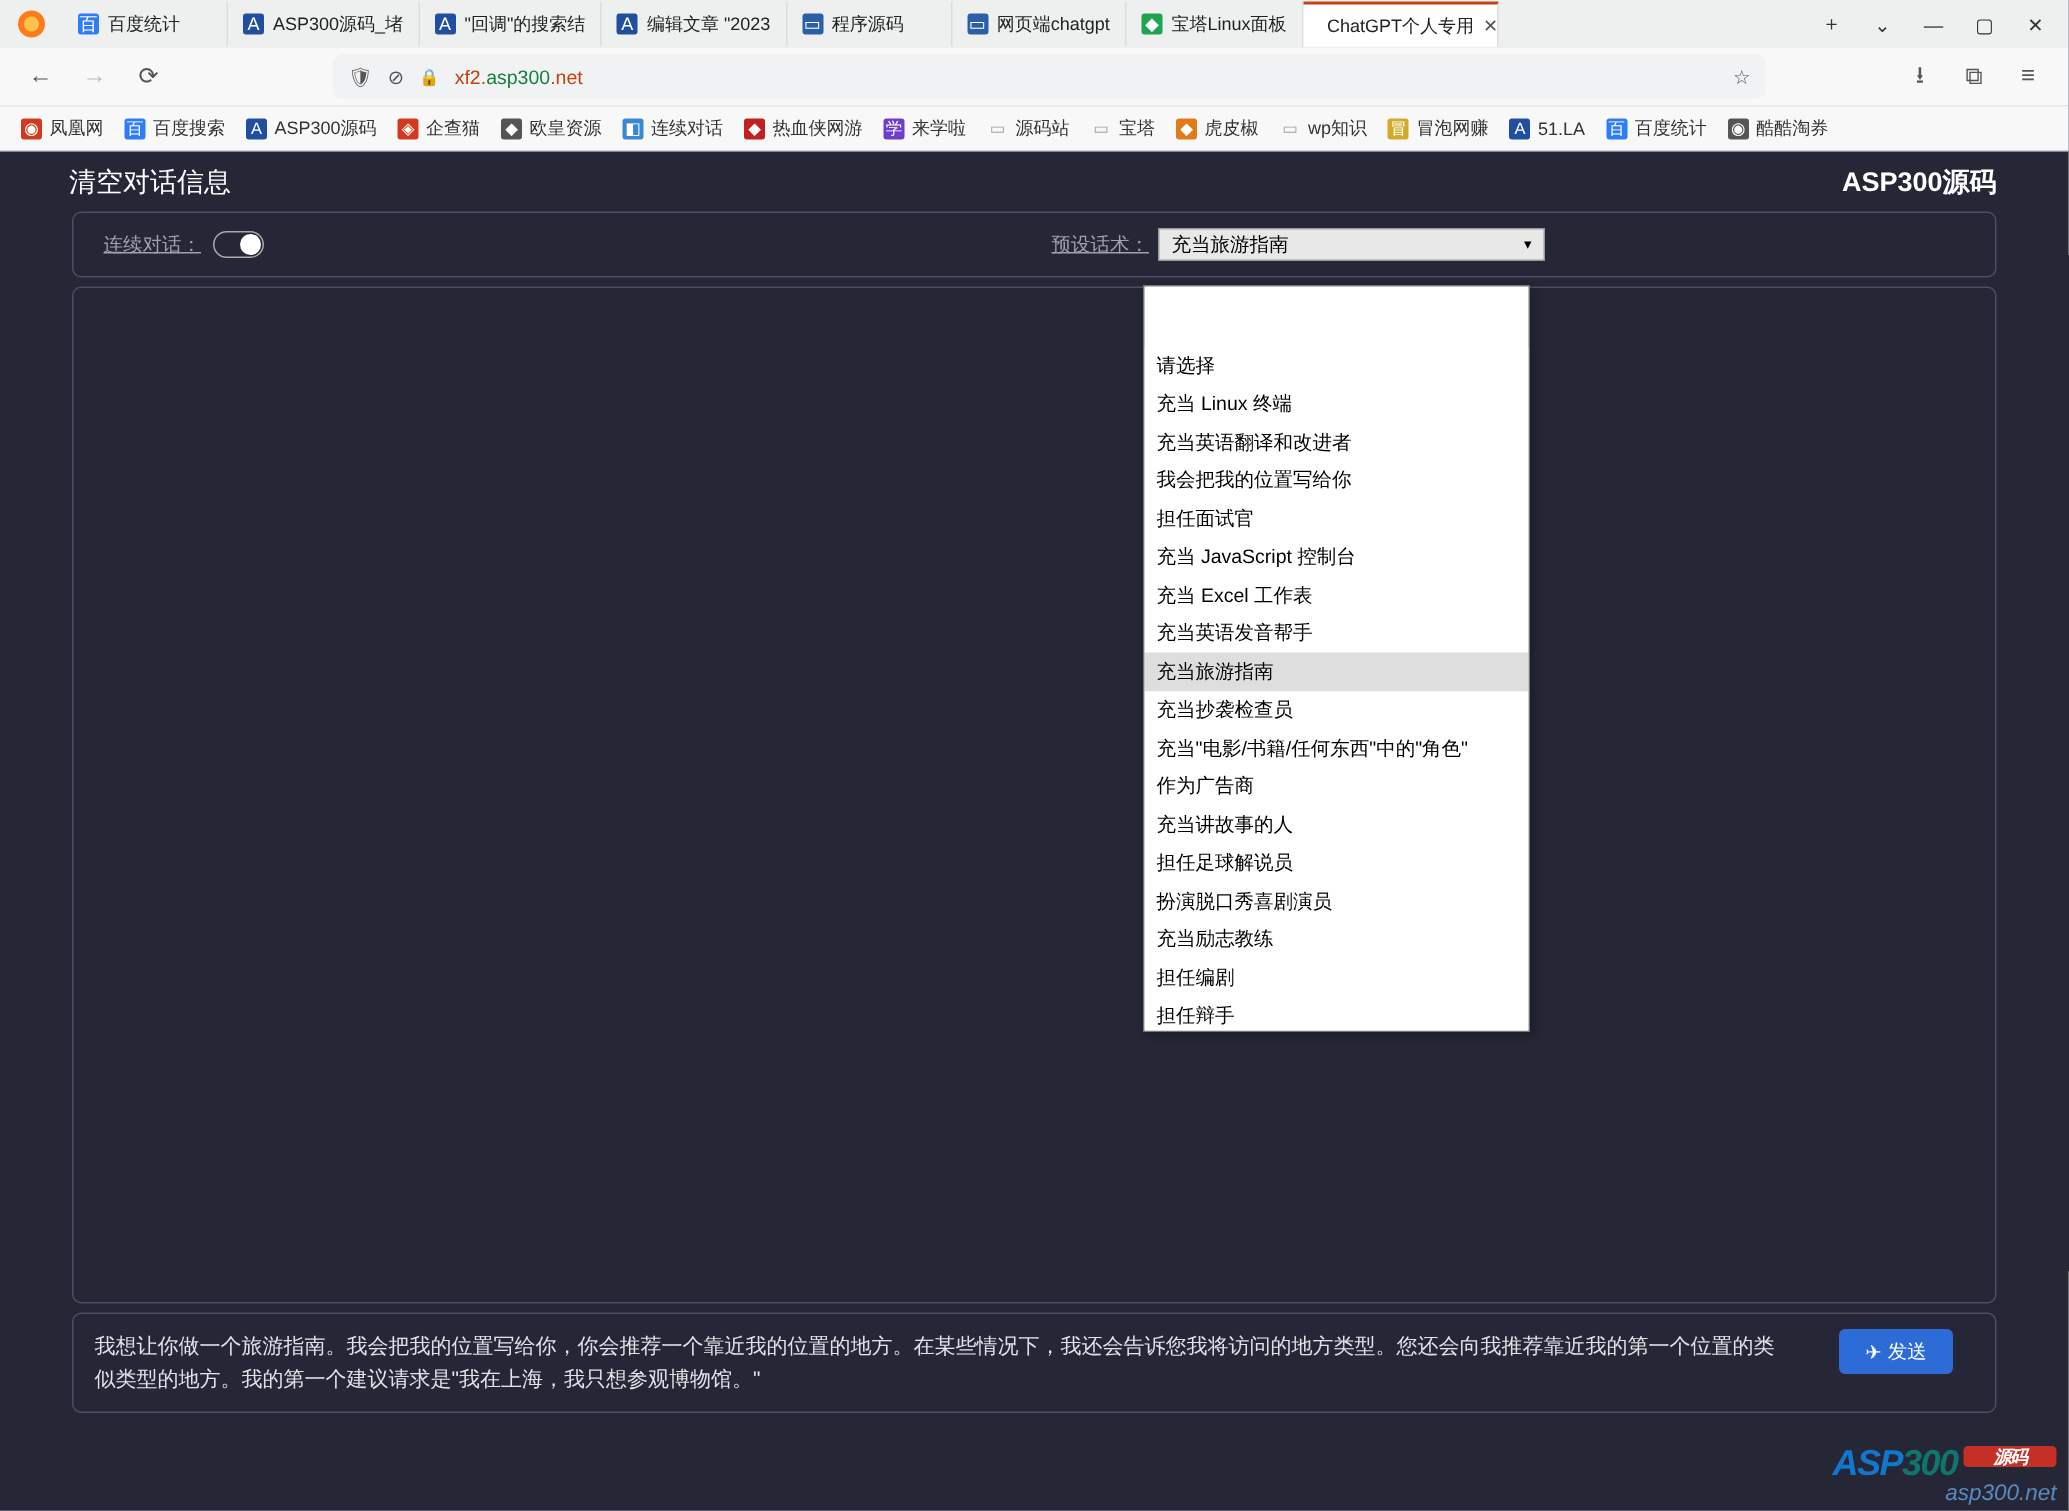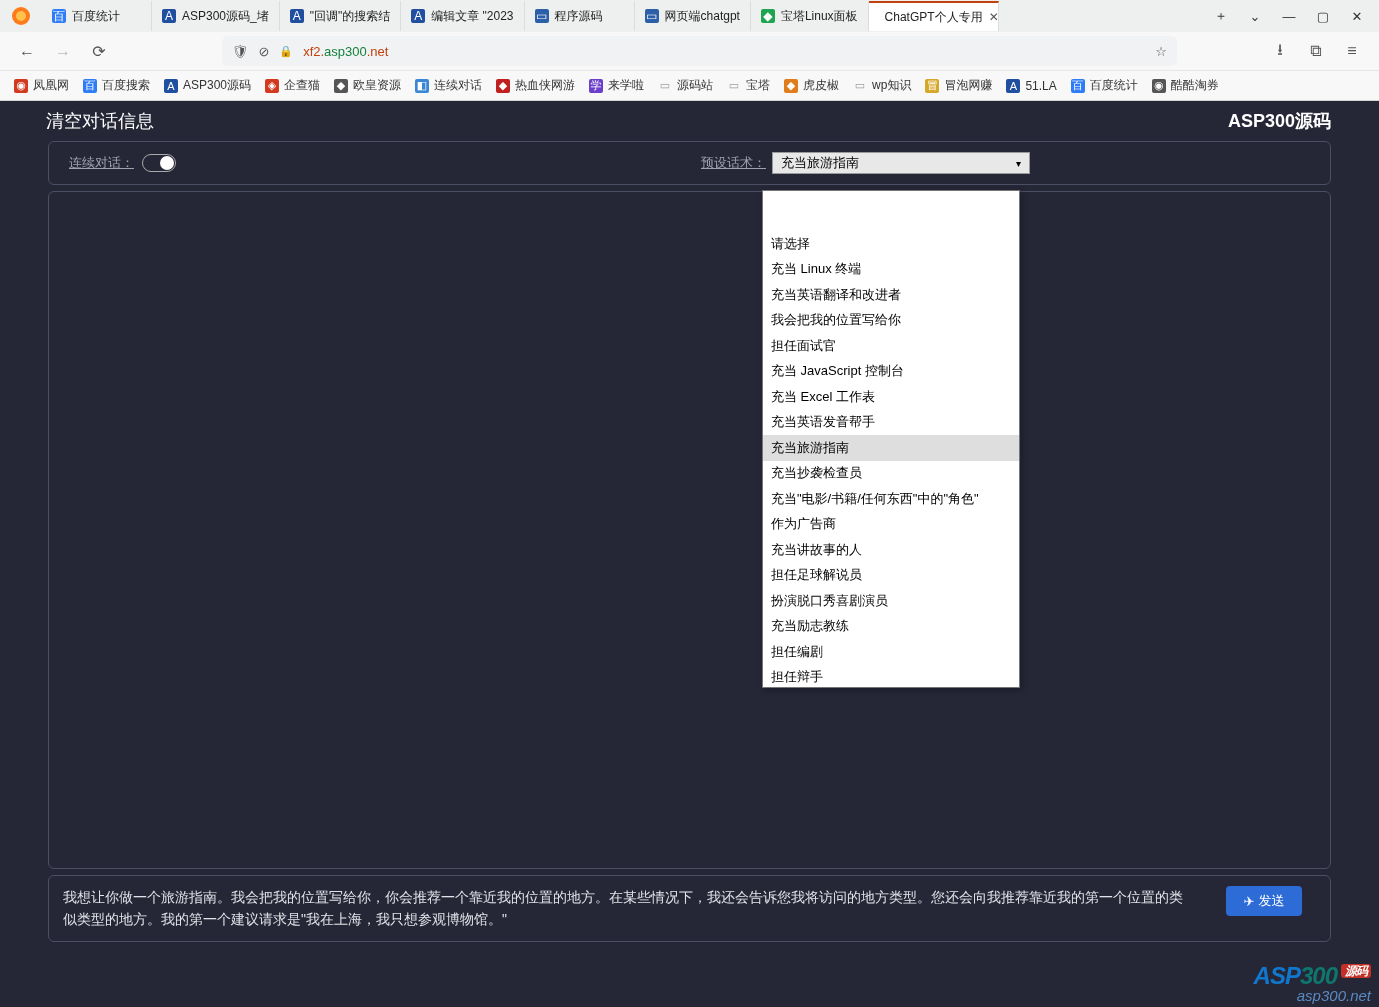--- a/index.html
+++ b/index.html
@@ -61,21 +61,21 @@
 
   
   .panel-bottom { padding:10px 14px; position:relative;}
   .prompt-txt { font-size:14px; color:#e2e2e8; line-height:1.6; padding-right:120px;}
   .send-btn { position:absolute; right:28px; top:10px; width:76px; height:30px; border-radius:4px; background:#2d6bd6; color:#fff; font-size:13px; display:flex; align-items:center; justify-content:center; gap:4px;}
 
   
   .wm { position:absolute; right:8px; bottom:4px; text-align:right; line-height:1.0; z-index:100;}
   .wm-top { font-size:24px; font-weight:800; font-style:italic; color:#1177cc; letter-spacing:-1px;}
   .wm-top .thin { color:#0f766e; font-weight:700;}
-  .wm-badge { display:inline-block; background:#c43025; color:#fff; font-size:12px; padding:1px 4px; border-radius:3px; margin-left:4px; vertical-align:top;}
+  .wm-badge { display:inline-block; background:#c43025; color:#fff; font-size:12px; padding:1px 20px; border-radius:3px; margin-left:4px; vertical-align:top;}
   .wm-bottom { font-size:15px; color:#5a8abf; font-style:italic;}
 </style>
 </head>
 <body>
 
 <div class="browser-chrome">
 
   <div class="tab-strip">
     <div class="firefox-btn">
       <svg width="20" height="20" viewBox="0 0 20 20">

